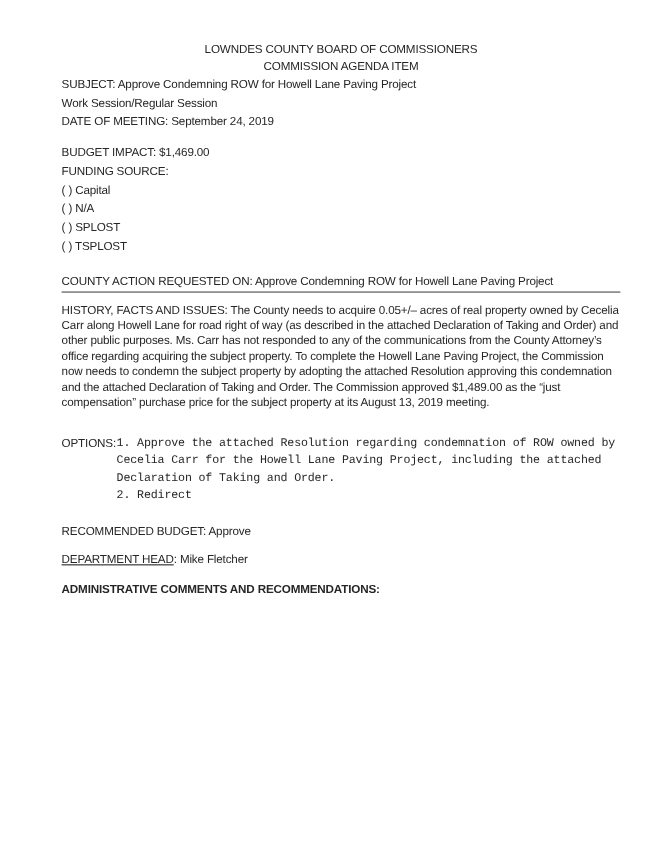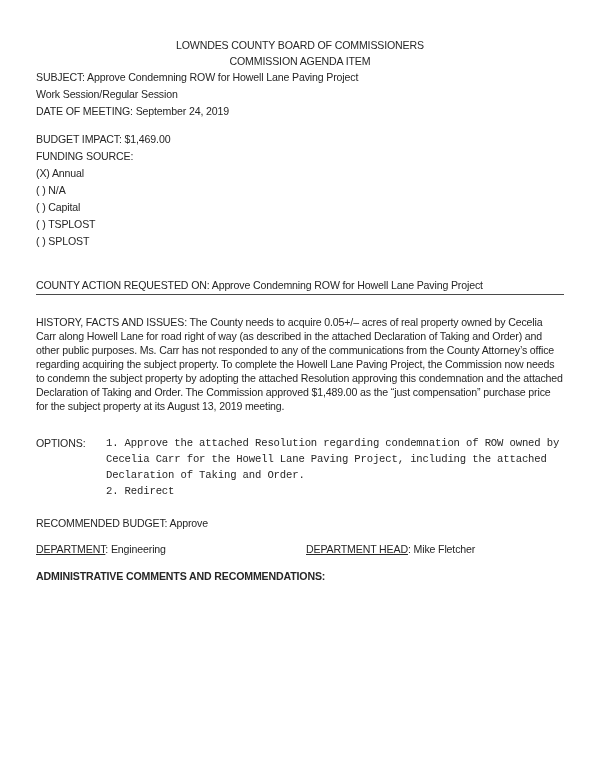--- a/index.html
+++ b/index.html
@@ -14,47 +14,46 @@
     font-family: "Liberation Sans", sans-serif;
     font-size: 10.6px;
     letter-spacing: -0.15px;
     line-height: 17px;
     color: #262626;
   }
   .page {
     box-sizing: border-box;
     width: 600px;
     height: 777px;
-    padding: 37px 36px 0 36px;
+    padding: 37px 36px 0 56px;
     background: #ffffff;
   }
   .header-center {
     text-align: center;
     line-height: 16px;
   }
   .subject-row { }
   .session-row {
     padding-right: 30px;
   }
   .budget-row { margin-top: 11px; }
   .county-action {
-    margin-top: 29px;
+    margin-top: 17px;
     line-height: 12px;
     padding-bottom: 3px;
     border-bottom: 1px solid #4a4a4a;
   }
   .history {
-    margin-top: 20px;
+    margin-top: 9px;
     line-height: 14px;
   }
   .options-row {
     margin-top: 22px;
     display: flex;
     line-height: 16px;
-    gap: 20px;
   }
   .options-label {
     flex: none;
     width: 50px;
   }
   .options-list { flex: 1; font-family: Liberation Mono, monospace; }
   .recommended { margin-top: 16px; }
   .dept-row {
     margin-top: 9px;
     display: flex;
@@ -81,45 +80,41 @@
 
   <div class="session-row">Work Session/Regular Session</div>
 
   <div>DATE OF MEETING: September 24, 2019</div>
 
   <div class="budget-row">BUDGET IMPACT: $1,469.00</div>
 
   <div>FUNDING SOURCE:</div>
 
   <div>
-    <div>(X) Annual</div>
+    <div>( ) Capital</div>
     <div>( ) N/A</div>
-    <div>( ) Capital</div>
+    <div>( ) SPLOST</div>
     <div>( ) TSPLOST</div>
-    <div>( ) SPLOST</div>
   </div>
 
   <div class="county-action">COUNTY ACTION REQUESTED ON: Approve Condemning ROW for Howell Lane Paving Project</div>
 
   <div class="history">HISTORY, FACTS AND ISSUES: The County needs to acquire 0.05+/– acres of real property owned by Cecelia Carr along Howell Lane for road right of way (as described in the attached Declaration of Taking and Order) and other public purposes.  Ms. Carr has not responded to any of the communications from the County Attorney’s office regarding acquiring the subject property. To complete the Howell Lane Paving Project, the Commission now needs to condemn the subject property by adopting the attached Resolution approving this condemnation and the attached Declaration of Taking and Order.  The Commission approved $1,489.00 as the “just compensation” purchase price for the subject property at its August 13, 2019 meeting.</div>
 
   <div class="options-row">
     <div class="options-label">OPTIONS:</div>
     <div class="options-list">
       <div>1. Approve the attached Resolution regarding condemnation of ROW owned by Cecelia Carr for the Howell Lane Paving Project, including the attached Declaration of Taking and Order.</div>
       <div>2. Redirect</div>
     </div>
   </div>
 
   <div class="recommended">RECOMMENDED BUDGET: Approve</div>
 
   <div class="dept-row">
-    <div class="dept-left">
-      <span class="u">DEPARTMENT</span><span>: Engineering</span>
-    </div>
     <div class="dept-right">
       <span class="u">DEPARTMENT HEAD</span><span>: Mike Fletcher</span>
     </div>
   </div>
 
   <div class="admin">ADMINISTRATIVE COMMENTS AND RECOMMENDATIONS:</div>
 
 </div>
 
 </body></html>

